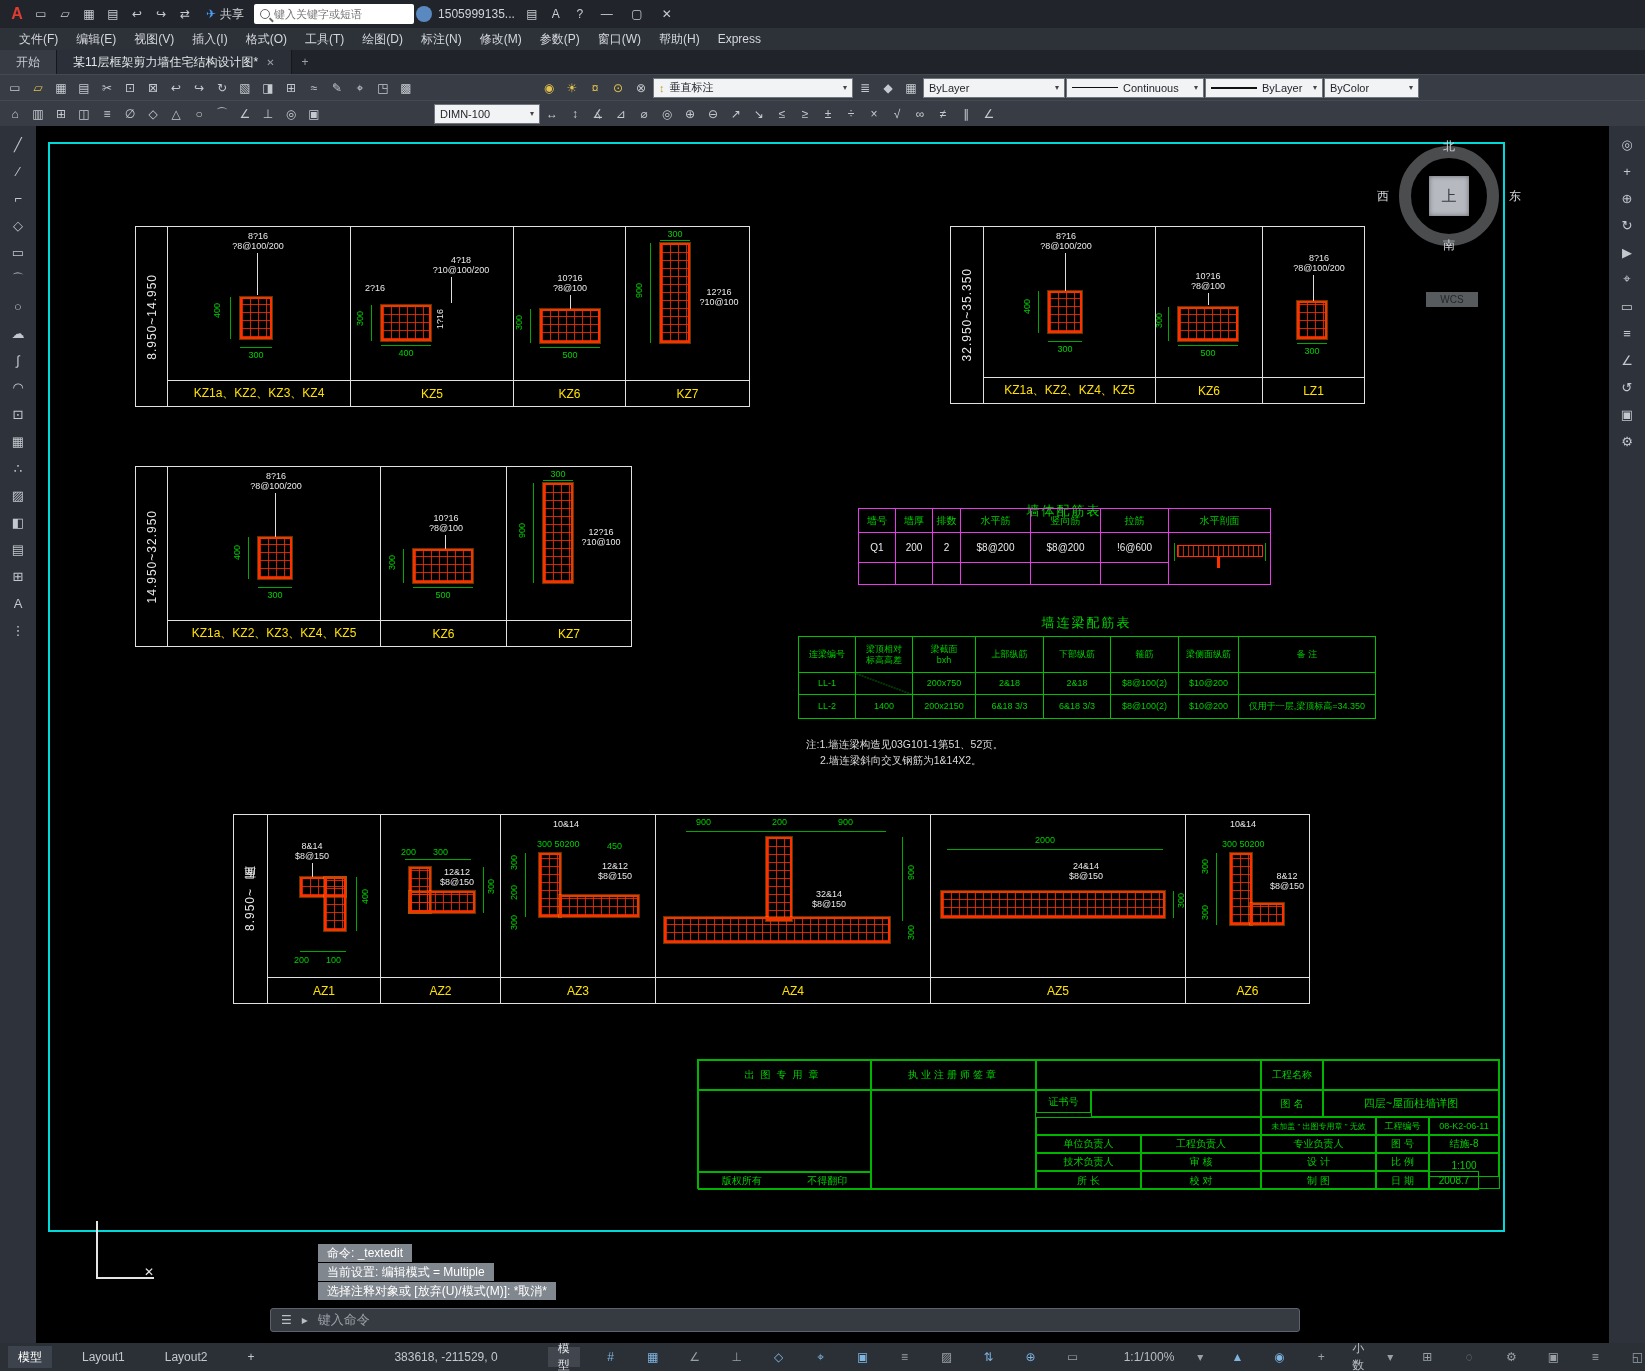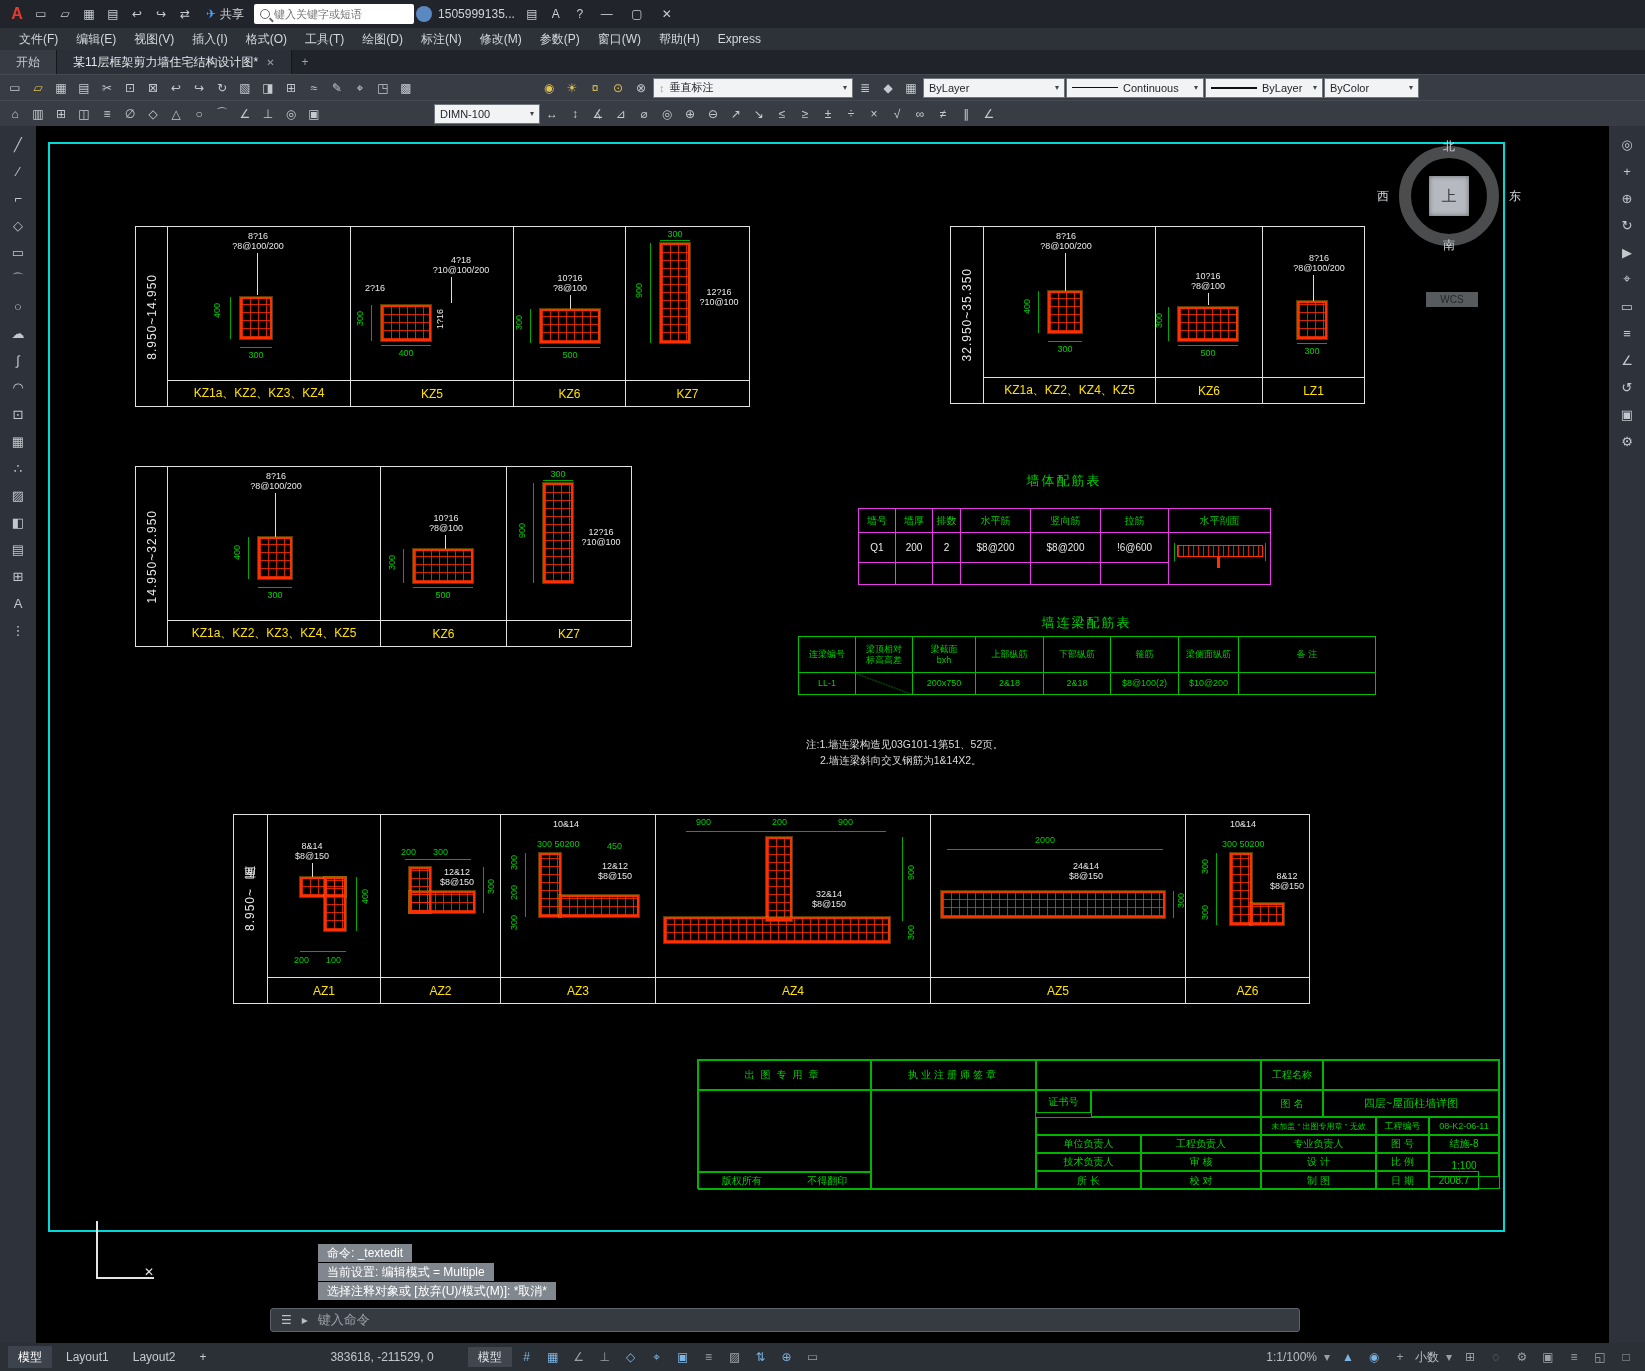--- a/index.html
+++ b/index.html
@@ -103,21 +103,21 @@
   .wcs{position:absolute;background:rgba(160,166,172,.55);color:#23262a;font-size:10px;
     display:flex;align-items:center;justify-content:center}
   
   .histchip{position:absolute;background:#81878f;color:#fff;font-size:12px;height:18px;
     line-height:18px;padding:0 9px;white-space:nowrap}
   .cmdbar{position:absolute;display:flex;align-items:center;background:#363b42;
     border:1px solid #5c626b;border-radius:3px;color:#9aa0a8;font-size:13px;gap:10px;padding:0 10px}
   .cmdbar .cic{color:#b9bfc7;font-size:12px}
   
   .statusbar{height:28px;background:#2b2f36;display:flex;align-items:center;padding:0 8px;
-    gap:4px;flex:0 0 auto;font-size:12px;color:#b9bec5}
+    gap:20px;flex:0 0 auto;font-size:12px;color:#b9bec5}
   .sb-tab{padding:0 10px;height:22px;display:flex;align-items:center;color:#c6cad0;white-space:nowrap}
   .sb-tab.active{background:#3d434c;color:#fff}
   .sb-chip{background:#41464e;color:#dfe3e8;padding:0 10px;height:20px;display:flex;align-items:center}
   .sicon{width:22px;height:20px;display:flex;align-items:center;justify-content:center;
     font-size:12px;color:#7db4e0;flex:0 0 auto}
   .sicon.off{color:#9aa0a8}
   .coords{color:#c3c8ce;white-space:nowrap}
 </style>
 </head>
 <body>
@@ -463,21 +463,21 @@
               <div class="ann" style="left:66px;top:60px;width:56px">
                   <span>12?16</span>
                   <span>?10@100</span>
                 </div>
             </div>
             <div class="clabel">KZ7</div>
           </div>
         </div>
       </div>
 
-      <div class="cadtitle" style="left:822px;top:346px;width:412px">墙体配筋表</div>
+      <div class="cadtitle" style="left:822px;top:376px;width:412px">墙体配筋表</div>
       <table class="cadtable wt" style="left:822px;top:382px;width:412px">
         <colgroup>
             <col style="width:37px">
             <col style="width:37px">
             <col style="width:28px">
             <col style="width:70px">
             <col style="width:70px">
             <col style="width:68px">
             <col style="width:102px">
           </colgroup>
@@ -545,20 +545,30 @@
         </tr>
         <tr style="height:22px">
           <td>LL-1</td>
           <td class="diagcell"></td>
           <td>200x750</td>
           <td>2&amp;18</td>
           <td>2&amp;18</td>
           <td>$8@100(2)</td>
           <td>$10@200</td>
           <td></td>
+        </tr>
+        <tr style="height:24px">
+          <td>LL-2</td>
+          <td>1400</td>
+          <td>200x2150</td>
+          <td>6&amp;18 3/3</td>
+          <td>6&amp;18 3/3</td>
+          <td>$8@100(2)</td>
+          <td>$10@200</td>
+          <td>仅用于一层,梁顶标高=34.350</td>
         </tr>
       </tbody>
         </table>
       <div class="notes" style="left:770px;top:612px">注:1.墙连梁构造见03G101-1第51、52页。</div>
       <div class="notes" style="left:784px;top:628px">2.墙连梁斜向交叉钢筋为1&amp;14X2。</div>
 
       <div class="grp" style="left:197px;top:688px;width:1077px;height:190px">
         <div class="vhead" style="width:34px">
             <span class="vtext">8.950~屋面</span>
           </div>

